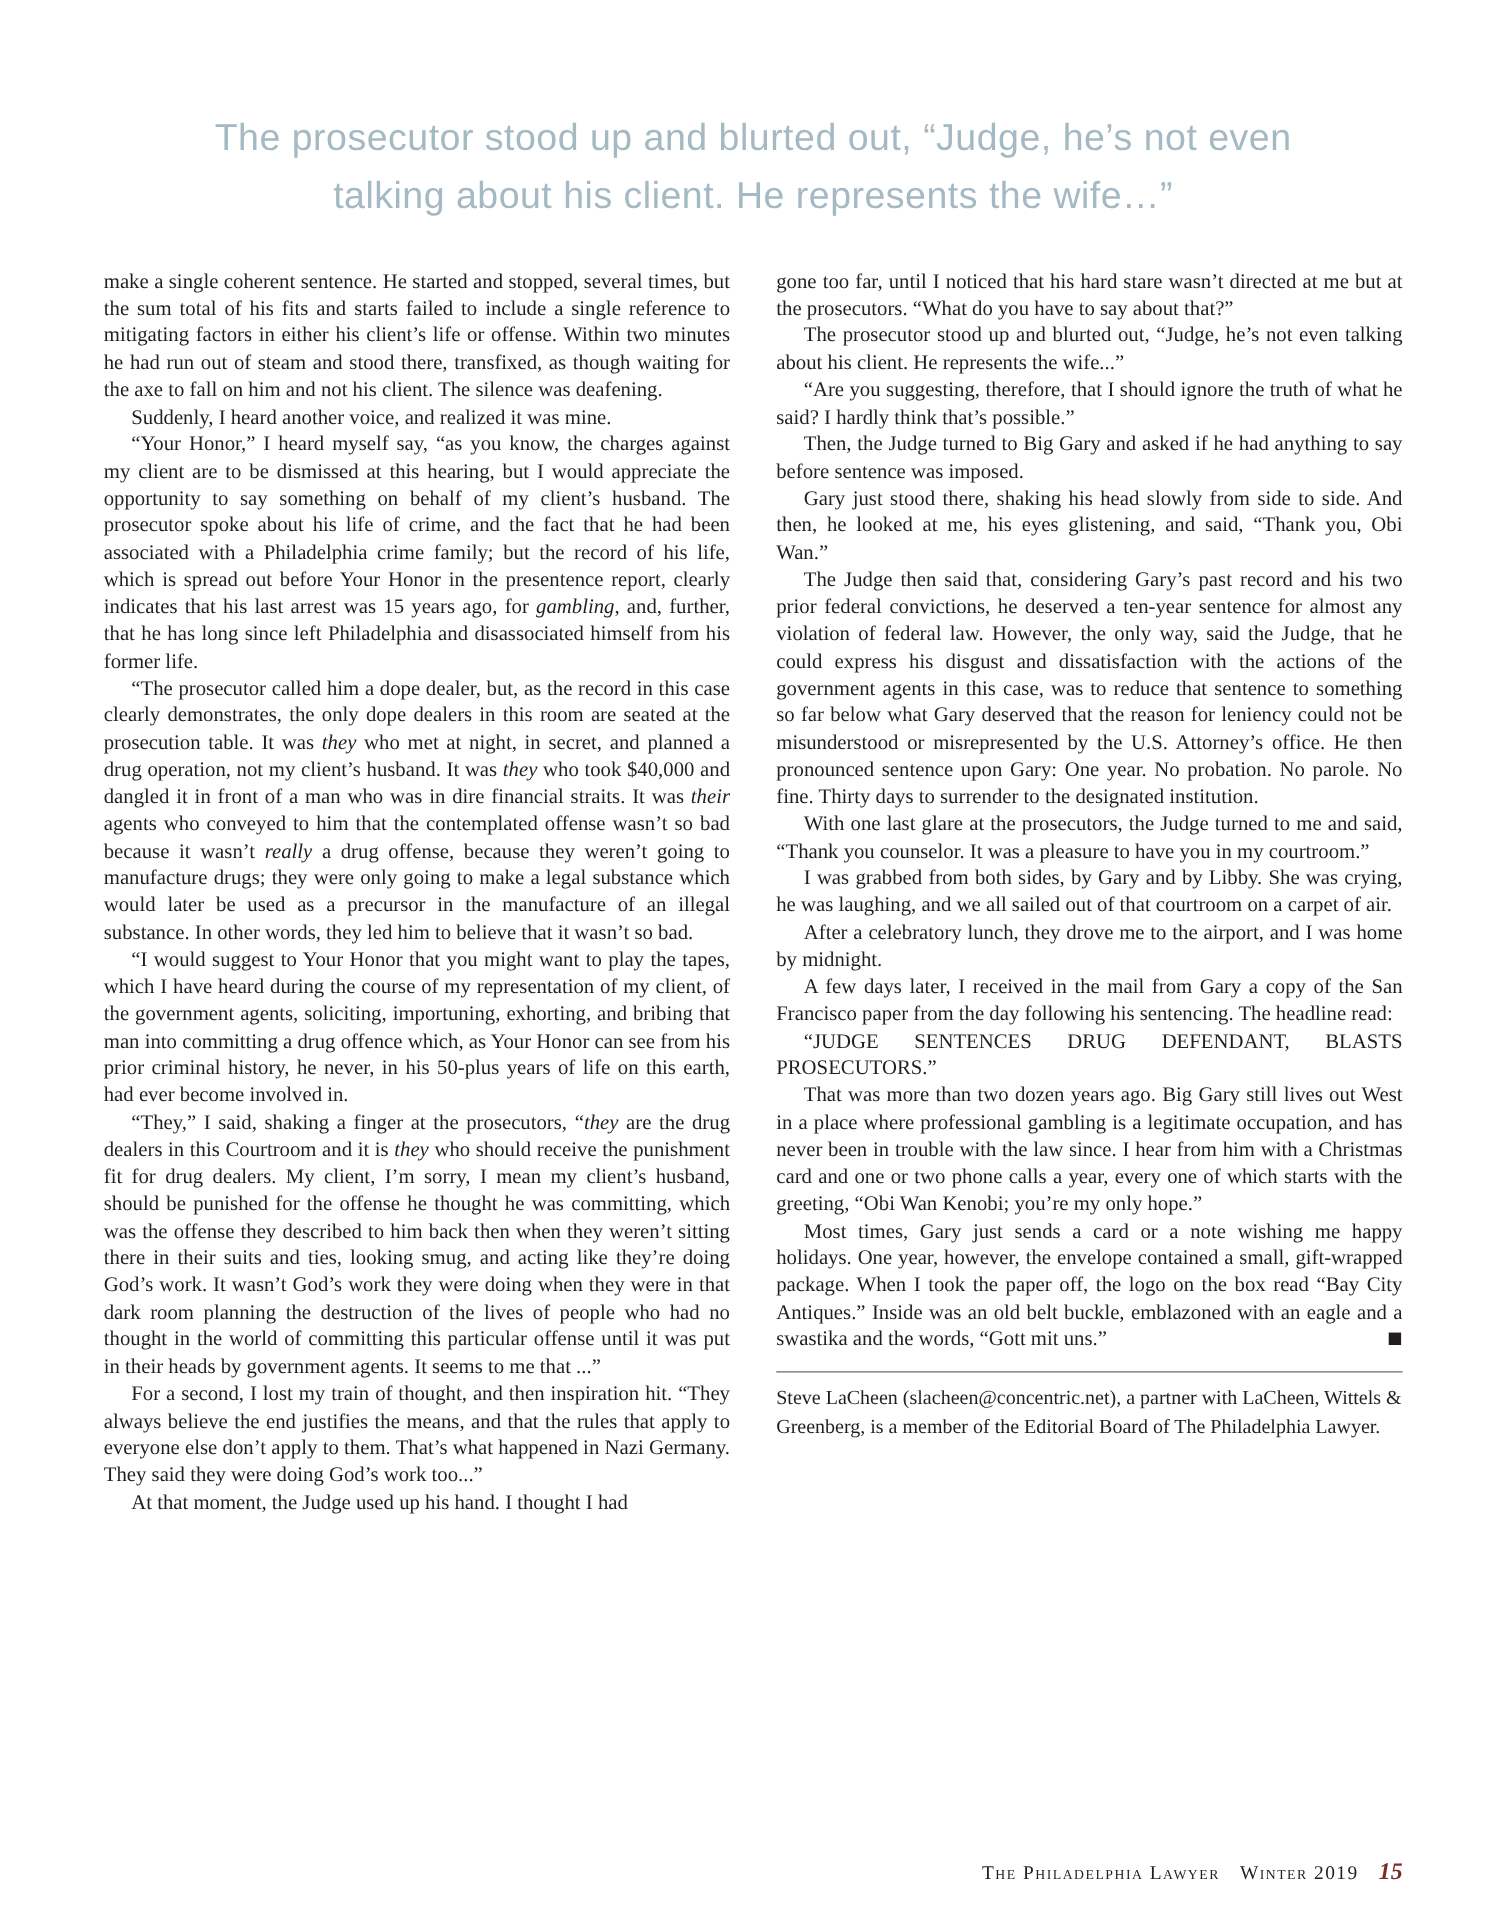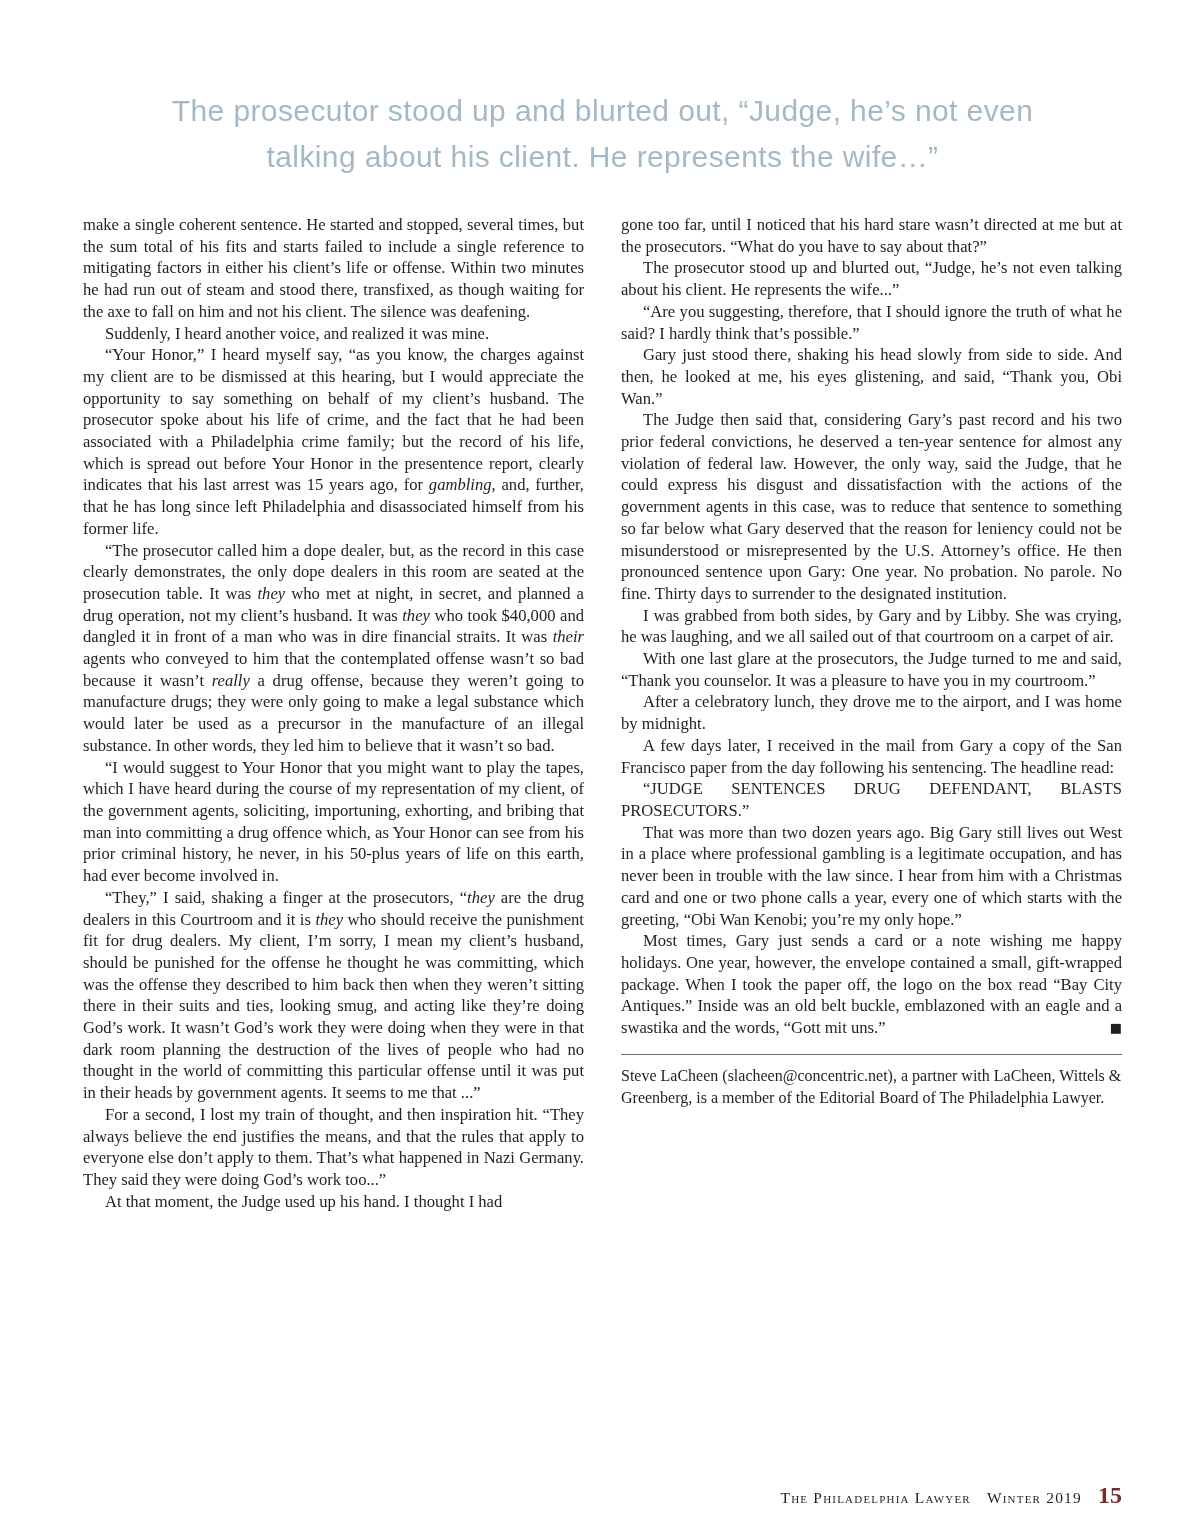--- a/index.html
+++ b/index.html
@@ -76,23 +76,24 @@
     margin-top: 25px;
   }
   .footer .pub,
   .footer .issue {
     font-variant: small-caps;
     letter-spacing: 1.2px;
     font-size: 15.5px;
     color: #221e1f;
   }
   .footer .pagenum {
-    font-size: 24px;
+    font-size: 19px;
     font-weight: bold;
     color: #7e2a2a;
+    font-style: italic;
   }
 </style>
 </head>
 <body>
 
 <div class="page">
 
   <div class="pullquote">
     <div>The prosecutor stood up and blurted out, “Judge, he’s not even</div>
     <div>talking about his client.  He represents the wife…”</div>
@@ -109,24 +110,25 @@
           <p>“They,” I said, shaking a finger at the prosecutors, “<i>they</i> are the drug dealers in this Courtroom and it is <i>they</i> who should receive the punishment fit for drug dealers.  My client, I’m sorry, I mean my client’s husband, should be punished for the offense he thought he was committing, which was the offense they described to him back then when they weren’t sitting there in their suits and ties, looking smug, and acting like they’re doing God’s work.  It wasn’t God’s work they were doing when they were in that dark room planning the destruction of the lives of people who had no thought in the world of committing this particular offense until it was put in their heads by government agents. It seems to me that ...”</p>
           <p>For a second, I lost my train of thought, and then inspiration hit. “They always believe the end justifies the means, and that the rules that apply to everyone else don’t apply to them. That’s what happened in Nazi Germany. They said they were doing God’s work too...”</p>
           <p>At that moment, the Judge used up his hand. I thought I had</p>
         </div>
     </div>
     <div class="col">
       <div class="paras">
           <p>gone too far, until I noticed that his hard stare wasn’t directed at me but at the prosecutors. “What do you have to say about that?”</p>
           <p>The prosecutor stood up and blurted out, “Judge, he’s not even talking about his client.  He represents the wife...”</p>
           <p>“Are you suggesting, therefore, that I should ignore the truth of what he said? I hardly think that’s possible.”</p>
+          <p>Then, the Judge turned to Big Gary and asked if he had anything to say before sentence was imposed.</p>
           <p>Gary just stood there, shaking his head slowly from side to side. And then, he looked at me, his eyes glistening, and said, “Thank you, Obi Wan.”</p>
           <p>The Judge then said that, considering Gary’s past record and his two prior federal convictions, he deserved a ten-year sentence for almost any violation of federal law. However, the only way, said the Judge, that he could express his disgust and dissatisfaction with the actions of the government agents in this case, was to reduce that sentence to something so far below what Gary deserved that the reason for leniency could not be misunderstood or misrepresented by the U.S. Attorney’s office. He then pronounced sentence upon Gary: One year. No probation. No parole. No fine.  Thirty days to surrender to the designated institution.</p>
+          <p>With one last glare at the prosecutors, the Judge turned to me and said, “Thank you counselor. It was a pleasure to have you in my courtroom.”</p>
           <p>I was grabbed from both sides, by Gary and by Libby. She was crying, he was laughing, and we all sailed out of that courtroom on a carpet of air.</p>
-          <p>With one last glare at the prosecutors, the Judge turned to me and said, “Thank you counselor. It was a pleasure to have you in my courtroom.”</p>
           <p>After a celebratory lunch, they drove me to the airport, and I was home by midnight.</p>
           <p>A few days later, I received in the mail from Gary a copy of the San Francisco paper from the day following his sentencing. The headline read:</p>
           <p>“JUDGE SENTENCES DRUG DEFENDANT, BLASTS PROSECUTORS.”</p>
           <p>That was more than two dozen years ago. Big Gary still lives out West in a place where professional gambling is a legitimate occupation, and has never been in trouble with the law since. I hear from him with a Christmas card and one or two phone calls a year, every one of which starts with the greeting, “Obi Wan Kenobi; you’re my only hope.”</p>
           <p>Most times, Gary just sends a card or a note wishing me happy holidays.  One year, however, the envelope contained a small, gift-wrapped package. When I took the paper off, the logo on the box read “Bay City Antiques.” Inside was an old belt buckle, emblazoned with an eagle and a swastika and the words, “Gott mit uns.”<span class="endmark">■</span></p>
         </div>
       <hr class="bio-rule">
       <p class="bio">Steve LaCheen (slacheen@concentric.net), a partner with LaCheen, Wittels &amp; Greenberg, is a member of the Editorial Board of The Philadelphia Lawyer.</p>
     </div>
   </div>

